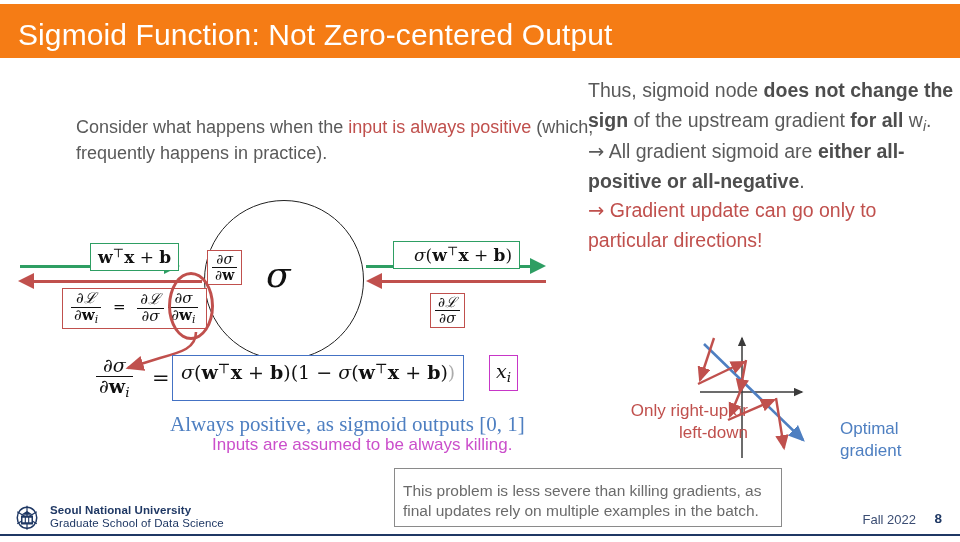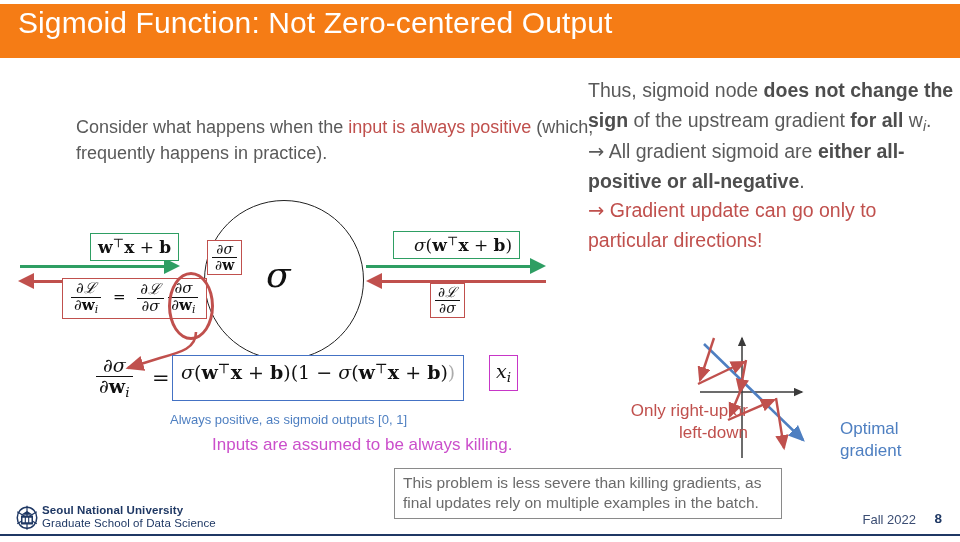--- a/index.html
+++ b/index.html
@@ -23,21 +23,21 @@
 
   
   #title-bar {
     position: absolute;
     left: 0; top: 4px;
     width: 960px; height: 54px;
     background: #F57C15;
   }
   #title-text {
     position: absolute;
-    left: 18px; top: 2px;
+    left: 18px; top: 14px;
     font-size: 30px;
     font-weight: 400;
     color: #ffffff;
     letter-spacing: 0.1px;
     white-space: nowrap;
     font-family: "Liberation Sans", sans-serif;
   }
   .red { color: #C0504D; }
 
   #q-why {
@@ -82,20 +82,21 @@
   }
 
   
   .mathbox {
     position: absolute;
     font-family: "DejaVu Serif", serif;
     font-size: 14px;
     color: #111111;
     background: #ffffff;
     box-sizing: border-box;
+    margin-top: 10px;
   }
   .frac {
     display: inline-block;
     text-align: center;
     vertical-align: middle;
     line-height: 1.05;
   }
   .frac .num { display: block; padding: 0 3px; }
   .frac .den { display: block; border-top: 1.2px solid #111111; padding: 0 3px; }
   .it { font-style: italic; }
@@ -222,23 +223,24 @@
     border: 1.7px solid #C736C7;
     padding: 4px 6px 5px 6px;
     font-family: "DejaVu Serif", serif;
     font-size: 19px;
     color: #111111;
     background: #ffffff;
   }
   #cap-blue {
     position: absolute;
     left: 170px; top: 412px;
-    font-size: 13px;
+    font-size: 21px;
     color: #4E7FC1;
     white-space: nowrap;
+    font-family: Liberation Serif, serif;
   }
   #cap-magenta {
     position: absolute;
     left: 212px; top: 435px;
     font-size: 17px;
     color: #CB4FCB;
     white-space: nowrap;
   }
 
   
@@ -277,40 +279,40 @@
     line-height: 1.3;
   }
 
   
   #note-box {
     position: absolute;
     left: 394px; top: 468px;
     width: 388px;
     border: 1.2px solid #8a8a8a;
     background: #ffffff;
-    padding: 4px 8px 5px 8px;
+    padding: 12px 8px 5px 8px;
     box-sizing: border-box;
     font-size: 15.5px;
     color: #6b6b6b;
     line-height: 1.28;
   }
 
   
   #footer-rule {
     position: absolute;
     left: 0; top: 534px;
     width: 960px; height: 2px;
     background: #1F3864;
   }
   #logo-wrap {
     position: absolute;
     left: 12px; top: 502px;
     display: flex;
     align-items: center;
-    gap: 0;
+    gap: 8px;
   }
   #logo-mark { width: 30px; height: 30px; display: block; }
   #logo-text { line-height: 1.15; }
   #logo-line1 {
     font-size: 11.5px; font-weight: bold; color: #1F3864;
     display: block; letter-spacing: 0.1px;
   }
   #logo-line2 {
     font-size: 11.5px; color: #1F3864;
     display: block; letter-spacing: 0.1px;

